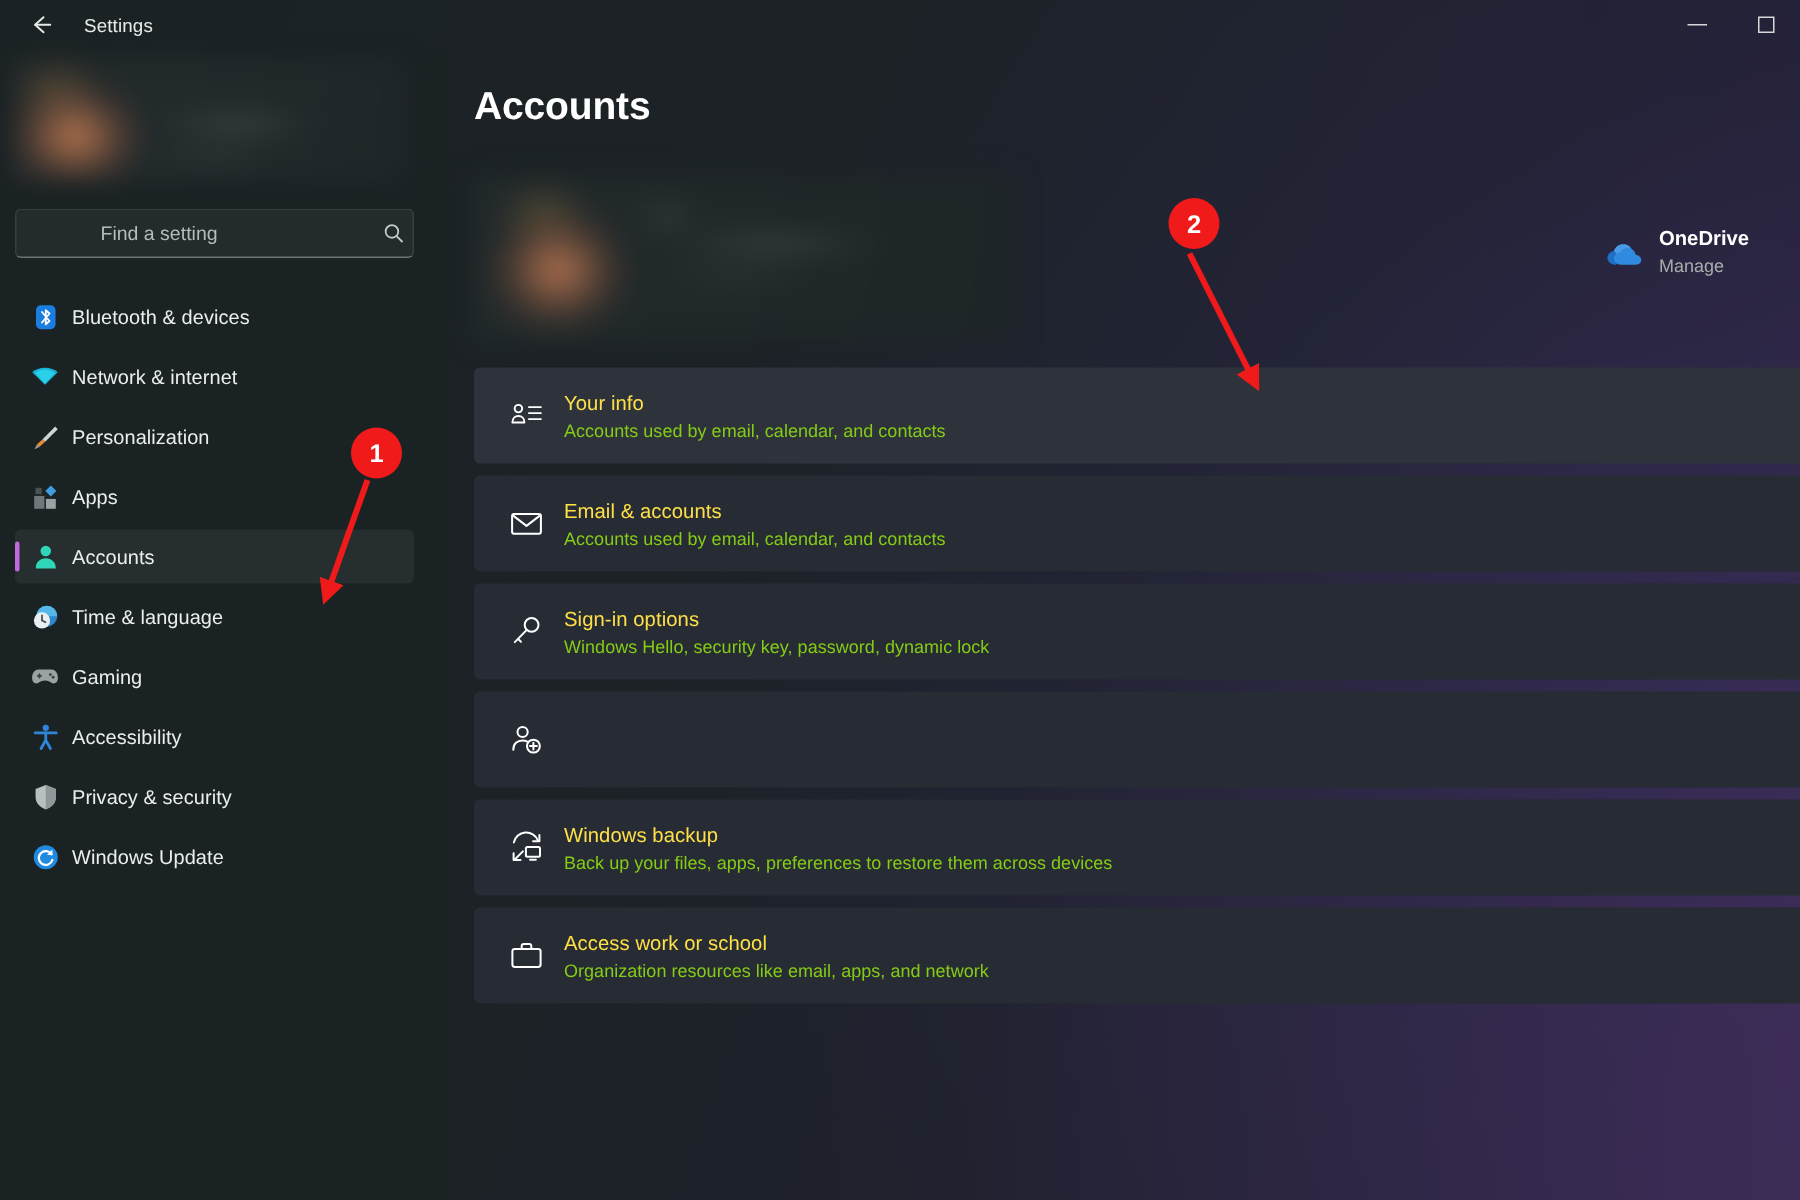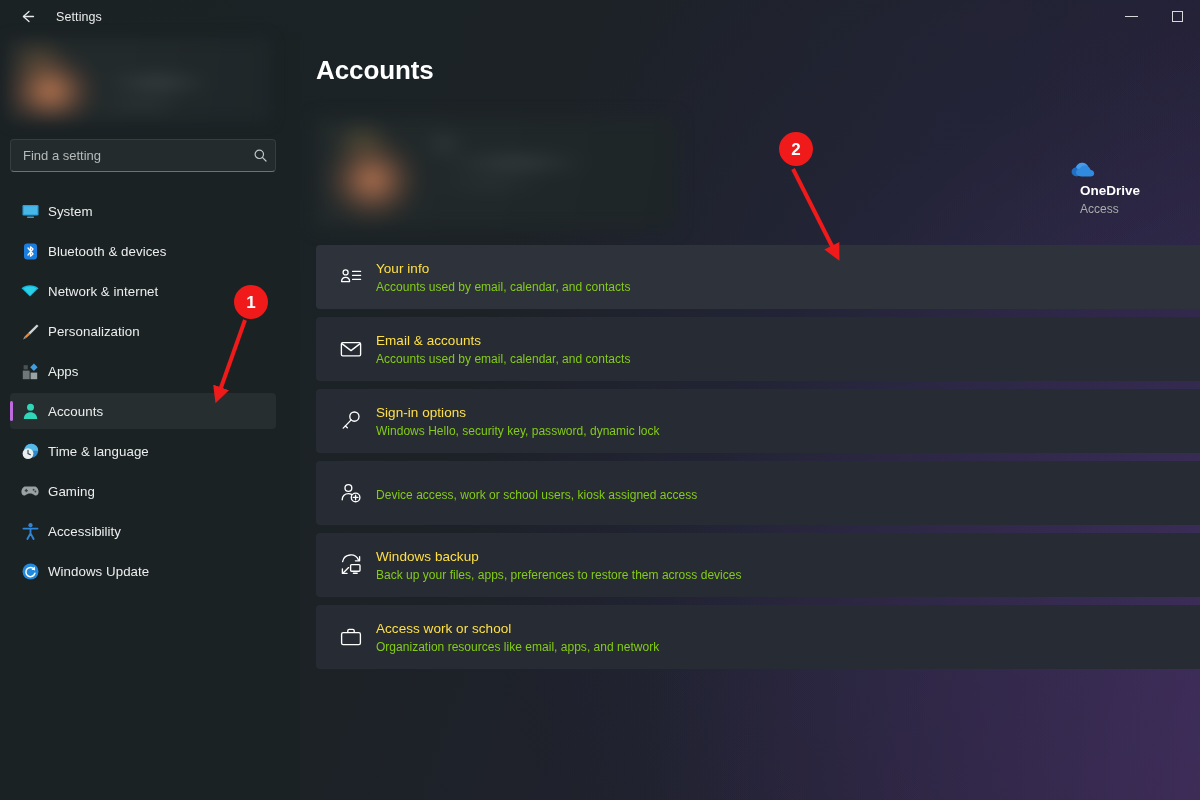--- a/index.html
+++ b/index.html
@@ -86,20 +86,21 @@
   #search-box {
     position: absolute;
     left: 10px; top: 106px;
     width: 266px; height: 33px;
     background: #232b2c;
     border: 1px solid #363e3f;
     border-bottom: 1.5px solid #6b7475;
     border-radius: 4px;
     display: flex;
     align-items: center;
+    padding-left: 44px;
   }
   #search-input {
     flex: 1;
     background: transparent;
     border: none;
     outline: none;
     font-family: "Liberation Sans", sans-serif;
     font-size: 13px;
     color: #c9cece;
     padding: 0 6px 0 12px;
@@ -178,21 +179,20 @@
       linear-gradient(100deg, #232a2b 0%, #212829 45%, #1e2527 100%);
     filter: blur(8px);
   }
 
   #onedrive {
     position: absolute;
     right: 0; top: 118px;
     width: 130px;
     display: flex;
     align-items: flex-start;
-    flex-direction: column;
   }
   #onedrive-icon {
     width: 26px; height: 26px;
     margin-top: 6px;
     flex: 0 0 26px;
     display: flex; align-items: center; justify-content: center;
   }
   #onedrive-text { margin-left: 10px; white-space: nowrap; }
   #onedrive-title {
     font-size: 13.5px;
@@ -295,30 +295,20 @@
       <div id="search-icon-wrap">
         <svg width="15" height="15" viewBox="0 0 15 15">
           <circle cx="6.3" cy="6.3" r="4.2" fill="none" stroke="#c3c8c8" stroke-width="1.2"></circle>
           <path d="M9.4 9.4 L13 13" stroke="#c3c8c8" stroke-width="1.2" stroke-linecap="round"></path>
         </svg>
       </div>
     </div>
 
     <div id="nav-list">
 
-      <div class="nav-item">
-        <span class="nav-icon">
-          <svg width="19" height="19" viewBox="0 0 19 19">
-            <rect x="1.5" y="3" width="16" height="10.5" rx="1.2" fill="#2f9fd8"></rect>
-            <rect x="2.8" y="4.2" width="13.4" height="8.1" rx="0.6" fill="#49b6e8"></rect>
-            <rect x="6" y="14.4" width="7" height="1.5" rx="0.6" fill="#2f9fd8"></rect>
-          </svg>
-        </span>
-        <span class="nav-label">System</span>
-      </div>
 
       <div class="nav-item">
         <span class="nav-icon">
           <svg width="19" height="19" viewBox="0 0 19 19">
             <rect x="3" y="1.5" width="13" height="16" rx="3.2" fill="#1a7ee0"></rect>
             <path d="M7 6 L12 12 L9.5 14.2 L9.5 4.8 L12 7 L7 13" fill="none" stroke="#ffffff" stroke-width="1.25" stroke-linejoin="round" stroke-linecap="round"></path>
           </svg>
         </span>
         <span class="nav-label">Bluetooth &amp; devices</span>
       </div>
@@ -397,20 +387,30 @@
         <span class="nav-icon">
           <svg width="19" height="19" viewBox="0 0 19 19">
             <circle cx="9.5" cy="3.2" r="2.1" fill="#2f86d8"></circle>
             <path d="M2.5 6.6 L16.5 6.6" stroke="#2f86d8" stroke-width="1.9" stroke-linecap="round"></path>
             <path d="M9.5 6.6 L9.5 11.4 M9.5 11.4 L6.4 17 M9.5 11.4 L12.6 17" stroke="#2f86d8" stroke-width="1.9" stroke-linecap="round" fill="none"></path>
           </svg>
         </span>
         <span class="nav-label">Accessibility</span>
       </div>
 
+      <div class="nav-item">
+        <span class="nav-icon">
+          <svg width="19" height="19" viewBox="0 0 19 19">
+            <path d="M9.5 1.4 L16.3 4 L16.3 9.4 C16.3 13.6 13.2 16.4 9.5 17.7
+                     C5.8 16.4 2.7 13.6 2.7 9.4 L2.7 4 Z" fill="#b7bfc1"></path>
+            <path d="M9.5 1.4 L16.3 4 L16.3 9.4 C16.3 13.6 13.2 16.4 9.5 17.7 Z" fill="#8f9799"></path>
+          </svg>
+        </span>
+        <span class="nav-label">Privacy &amp; security</span>
+      </div>
 
       <div class="nav-item">
         <span class="nav-icon">
           <svg width="19" height="19" viewBox="0 0 19 19">
             <circle cx="9.5" cy="9.5" r="8" fill="#1f8ae0"></circle>
             <path d="M13.4 7.6 A4.6 4.6 0 1 0 13.9 11.3" fill="none" stroke="#ffffff" stroke-width="1.5" stroke-linecap="round"></path>
             <path d="M13.9 4.4 L13.9 8 L10.4 8 Z" fill="#ffffff"></path>
           </svg>
         </span>
         <span class="nav-label">Windows Update</span>
@@ -432,21 +432,21 @@
                    C6.8 4.6 9.3 2.8 12.2 2.8 C15 2.8 17.4 4.6 18.2 7.2 Z" fill="#1f6fc4"></path>
           <path d="M6 7.3 C6.8 4.6 9.3 2.8 12.2 2.8 C15 2.8 17.4 4.6 18.2 7.2
                    L11 12.4 Z" fill="#4a9ae8"></path>
           <path d="M11.2 16.5 C8.2 16.5 6 14.6 6 12.3 C6 10.2 7.8 8.5 10.1 8.4
                    C11 6.6 12.9 5.4 15 5.4 C17.7 5.4 20 7.3 20.5 9.8
                    C22.6 10 24.2 11.6 24.2 13.4 C24.2 15.2 22.6 16.5 20.6 16.5 Z" fill="#2f8ae0"></path>
         </svg>
       </div>
       <div id="onedrive-text">
         <div id="onedrive-title">OneDrive</div>
-        <div id="onedrive-sub">Access</div>
+        <div id="onedrive-sub">Manage</div>
       </div>
     </div>
 
     <div id="cards">
 
       <div class="card hovered">
         <span class="card-icon">
           <svg width="24" height="24" viewBox="0 0 24 24">
             <circle cx="6.6" cy="7.4" r="2.5" fill="none" stroke="#ffffff" stroke-width="1.3"></circle>
             <path d="M2.6 16.6 C2.6 13.8 4.4 12.3 6.6 12.3 C8.8 12.3 10.6 13.8 10.6 16.6 Z" fill="none" stroke="#ffffff" stroke-width="1.3" stroke-linejoin="round"></path>
@@ -489,21 +489,20 @@
       <div class="card">
         <span class="card-icon">
           <svg width="24" height="24" viewBox="0 0 24 24">
             <circle cx="9.4" cy="7" r="3.4" fill="none" stroke="#ffffff" stroke-width="1.35"></circle>
             <path d="M3.2 18.8 C3.2 14.8 5.9 12.6 9.4 12.6 C10.6 12.6 11.7 12.9 12.6 13.4" fill="none" stroke="#ffffff" stroke-width="1.35" stroke-linecap="round"></path>
             <circle cx="16.6" cy="16.4" r="4.3" fill="none" stroke="#ffffff" stroke-width="1.35"></circle>
             <path d="M16.6 14.1 L16.6 18.7 M14.3 16.4 L18.9 16.4" stroke="#ffffff" stroke-width="1.35" stroke-linecap="round"></path>
           </svg>
         </span>
         <div>
-          <div class="card-sub">Device access, work or school users, kiosk assigned access</div>
         </div>
       </div>
 
       <div class="card">
         <span class="card-icon">
           <svg width="24" height="24" viewBox="0 0 24 24">
             <path d="M3.6 8.6 A8.4 8.4 0 0 1 19.6 7.2" fill="none" stroke="#ffffff" stroke-width="1.35" stroke-linecap="round"></path>
             <path d="M20.6 3.6 L20.6 7.8 L16.4 7.8" fill="none" stroke="#ffffff" stroke-width="1.35" stroke-linecap="round" stroke-linejoin="round"></path>
             <rect x="11.6" y="11.6" width="9.4" height="6.6" rx="1" fill="none" stroke="#ffffff" stroke-width="1.35"></rect>
             <path d="M14.4 20.2 L18.2 20.2" stroke="#ffffff" stroke-width="1.35" stroke-linecap="round"></path>

